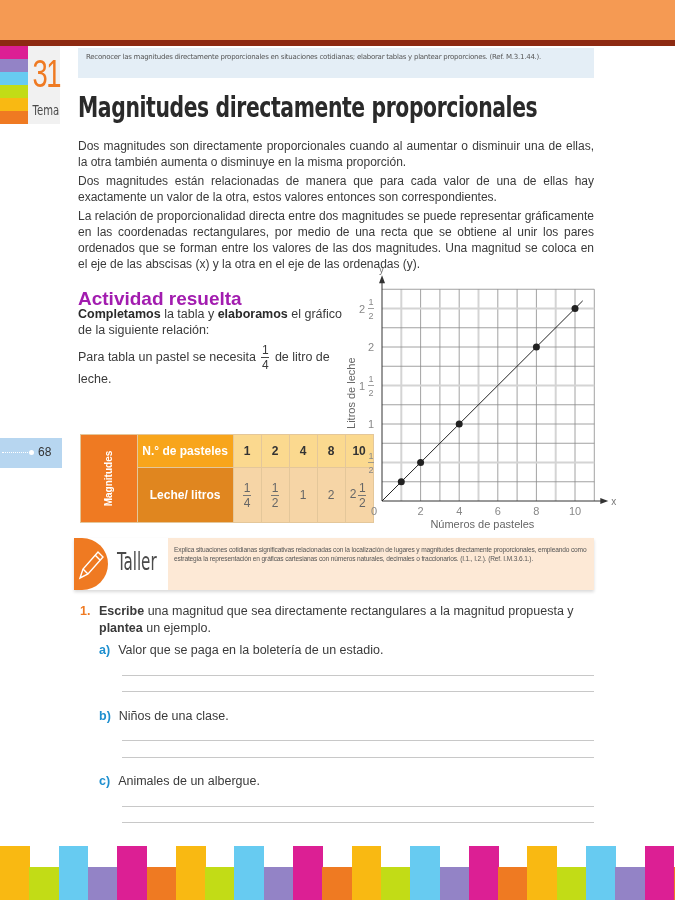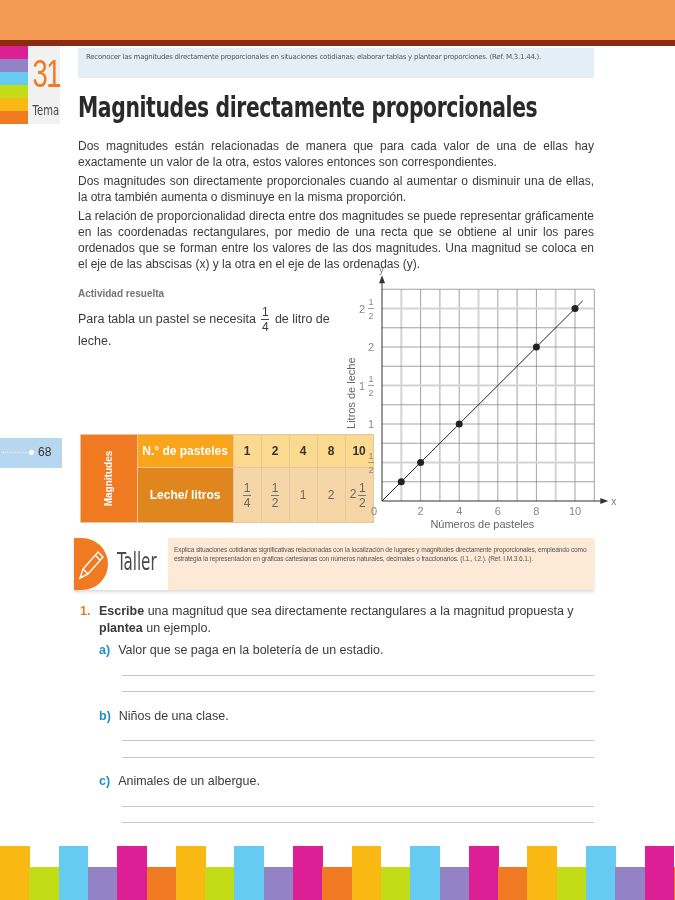--- a/index.html
+++ b/index.html
@@ -16,21 +16,21 @@
   .tema-num { position: absolute; left: 0; top: 8px; width: 32px; text-align: center; font-family: "Liberation Sans Narrow", "Liberation Sans", sans-serif; font-size: 38px; color: #ef7a22; letter-spacing: -2px; transform: scaleX(0.72); line-height: 40px; }
   .tema-lbl { position: absolute; left: 0; top: 56px; width: 32px; text-align: center; font-size: 14px; color: #4a4a4a; transform: scaleX(0.72); }
 
   .objective { position: absolute; left: 78px; top: 48px; width: 516px; height: 30px; background: #e4eef6; font-size: 7px; color: #555; padding: 5px 8px 0 8px; white-space: nowrap; overflow: hidden; letter-spacing: -0.25px; }
 
   .title { position: absolute; left: 78px; top: 90px; font-family: "DejaVu Sans Condensed", "DejaVu Sans", sans-serif; font-size: 29px; font-weight: bold; color: #2a2a2a; transform: scaleX(0.78); transform-origin: left; white-space: nowrap; letter-spacing: -0.5px; }
 
   .intro { position: absolute; left: 78px; top: 138px; width: 516px; font-size: 12px; line-height: 16px; color: #3a3a3a; text-align: justify; font-family: "Liberation Sans", sans-serif; }
   .intro p { margin-bottom: 3px; }
 
-  .act-title { position: absolute; left: 78px; top: 288px; font-size: 10px; font-weight: bold; color: #737373; font-family: "Liberation Sans", sans-serif; }
+  .act-title { position: absolute; left: 78px; top: 288px; font-size: 19px; font-weight: bold; color: #a21caf; font-family: "Liberation Sans", sans-serif; }
   .act-body { position: absolute; left: 78px; top: 306px; width: 265px; font-size: 12.5px; line-height: 16px; font-family: "Liberation Sans", sans-serif; color: #3a3a3a; }
   .act-body b { color: #2a2a2a; }
   .act-body p { margin-bottom: 6px; }
   .frac { display: inline-flex; flex-direction: column; align-items: center; vertical-align: middle; line-height: 12px; font-size: 12px; margin: 0 2px; }
   .frac .bar { width: 8px; height: 1px; background: #444; margin: 1px 0; }
 
   .page-tab { position: absolute; left: 0; top: 438px; width: 62px; height: 30px; background: #b7d6f0; }
   .page-tab .dots { position: absolute; left: 2px; top: 14px; width: 28px; border-top: 1px dotted #fff; }
   .page-tab .dot { position: absolute; left: 29px; top: 12px; width: 5px; height: 5px; border-radius: 50%; background: #fff; }
   .page-num { position: absolute; left: 38px; top: 7px; font-size: 12px; color: #333; font-family: "Liberation Sans", sans-serif; text-align: right; }
@@ -81,27 +81,28 @@
 <div class="tema-box">
   <div class="tema-num">31</div>
   <div class="tema-lbl">Tema</div>
 </div>
 
 <div class="objective">Reconocer las magnitudes directamente proporcionales en situaciones cotidianas; elaborar tablas y plantear proporciones. (Ref. M.3.1.44.).</div>
 
 <div class="title">Magnitudes directamente proporcionales</div>
 
 <div class="intro">
+  <p>Dos magnitudes son directamente proporcionales cuando al aumentar o disminuir una de ellas, la otra también aumenta o disminuye en la misma proporción.</p>
   <p>Dos magnitudes están relacionadas de manera que para cada valor de una de ellas hay exactamente un valor de la otra, estos valores entonces son correspondientes.</p>
-  <p>Dos magnitudes son directamente proporcionales cuando al aumentar o disminuir una de ellas, la otra también aumenta o disminuye en la misma proporción.</p>
   <p>La relación de proporcionalidad directa entre dos magnitudes se puede representar gráficamente en las coordenadas rectangulares, por medio de una recta que se obtiene al unir los pares ordenados que se forman entre los valores de las dos magnitudes. Una magnitud se coloca en el eje de las abscisas (x) y la otra en el eje de las ordenadas (y).</p>
 </div>
 
 <div class="act-title">Actividad resuelta</div>
 <div class="act-body">
+  <p><b>Completamos</b><span> la tabla y </span><b>elaboramos</b><span> el gráfico de la siguiente relación:</span></p>
   <p><span>Para tabla un pastel se necesita</span> <span class="frac">
         <span>1</span>
         <span class="bar"></span>
         <span>4</span>
       </span> <span>de litro de leche.</span></p>
 </div>
 
 <div class="page-tab">
   <div class="dots"></div>
   <div class="dot"></div>

